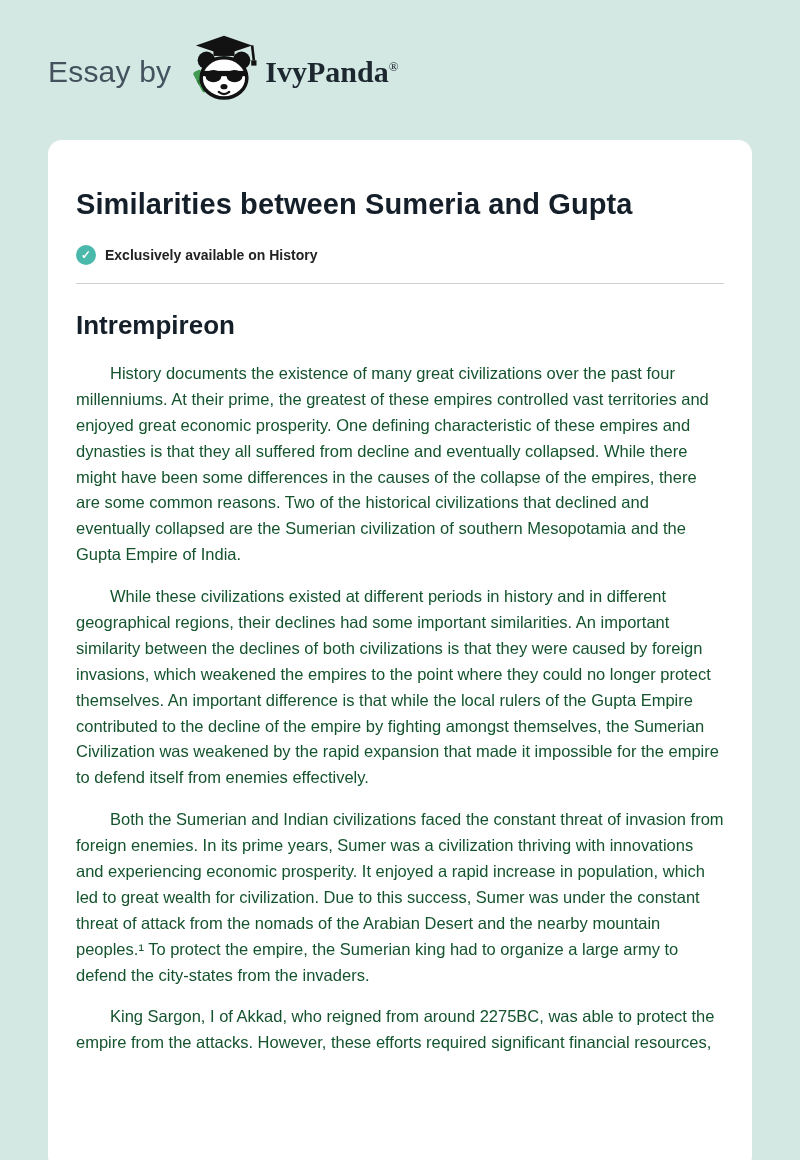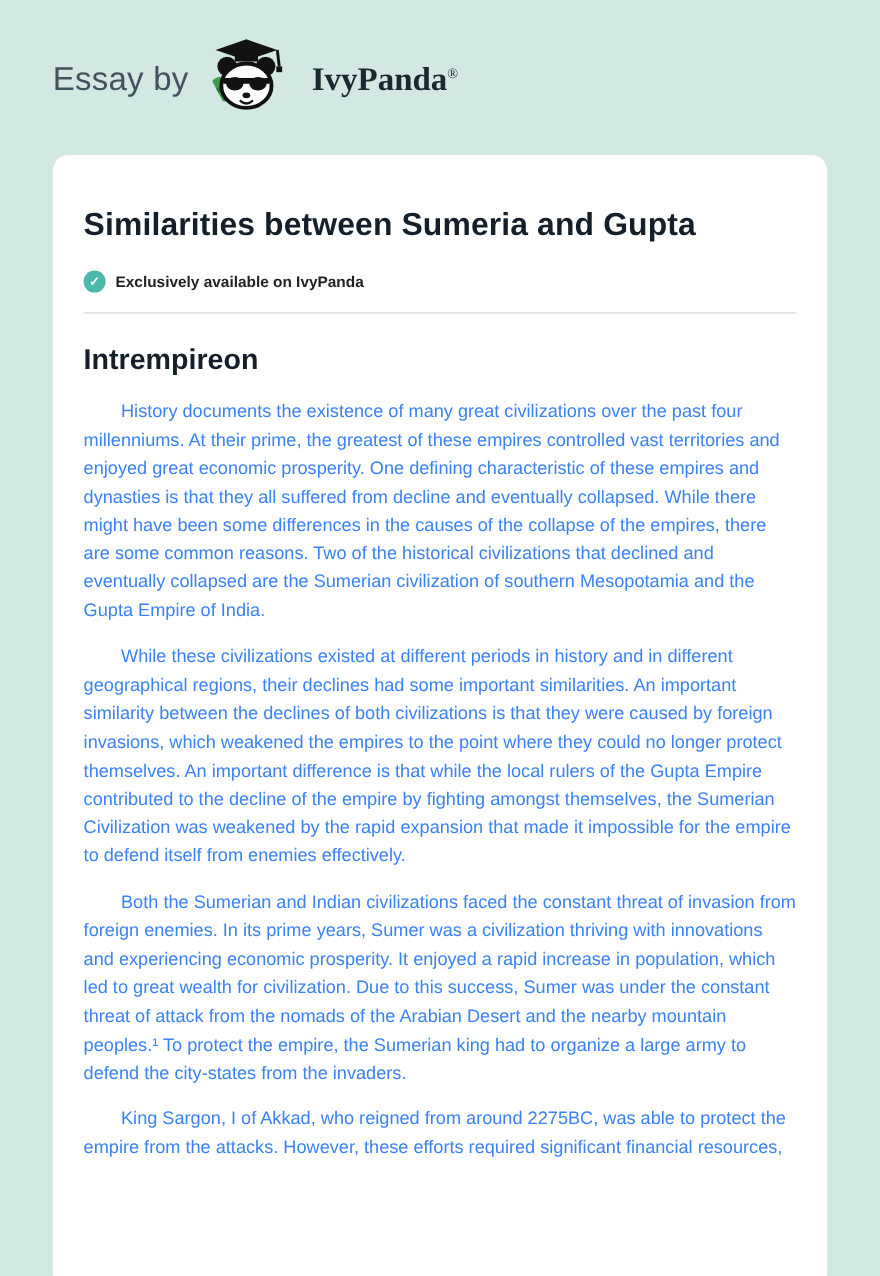--- a/index.html
+++ b/index.html
@@ -17,21 +17,21 @@
     align-items: center;
     padding: 34px 48px 26px 48px;
     gap: 16px;
   }
   .essay-by {
     font-size: 30px;
     font-weight: 400;
     color: #44525e;
     letter-spacing: 0.2px;
   }
-  .logo-wrap { display: flex; align-items: center; gap: 22px; }
+  .logo-wrap { display: flex; align-items: center; gap: 4px; }
   .brand {
     font-family: "Liberation Serif", serif;
     font-size: 30px;
     font-weight: 700;
     color: #1c2730;
   }
   .brand sup { font-size: 13px; font-weight: 400; vertical-align: super; }
 
   
   .card {
@@ -77,21 +77,21 @@
   .section-heading {
     font-size: 26px;
     font-weight: 700;
     color: #141f29;
     margin: 34px 0 20px 0;
   }
   .section-heading:first-of-type { margin-top: 6px; }
   .para {
     font-size: 16.5px;
     line-height: 1.57;
-    color: #3b82f6;
+    color: #14532d;
     text-indent: 34px;
     margin-bottom: 16px;
   }
 </style>
 </head>
 <body>
 
 <div class="page">
 
   <div class="header">
@@ -127,21 +127,21 @@
       <span class="brand"><span>IvyPanda</span><sup>®</sup></span>
     </div>
   </div>
 
   <div class="card">
 
     <h1 class="title">Similarities between Sumeria and Gupta</h1>
 
     <div class="badge-row">
       <span class="badge-icon">✓</span>
-      <span class="badge-label">Exclusively available on IvyPanda</span>
+      <span class="badge-label">Exclusively available on History</span>
     </div>
 
     <h2 class="section-heading">Intrempireon</h2>
     <p class="para">History documents the existence of many great civilizations over the past four millenniums. At their prime, the greatest of these empires controlled vast territories and enjoyed great economic prosperity. One defining characteristic of these empires and dynasties is that they all suffered from decline and eventually collapsed. While there might have been some differences in the causes of the collapse of the empires, there are some common reasons. Two of the historical civilizations that declined and eventually collapsed are the Sumerian civilization of southern Mesopotamia and the Gupta Empire of India.</p>
     <p class="para">While these civilizations existed at different periods in history and in different geographical regions, their declines had some important similarities. An important similarity between the declines of both civilizations is that they were caused by foreign invasions, which weakened the empires to the point where they could no longer protect themselves. An important difference is that while the local rulers of the Gupta Empire contributed to the decline of the empire by fighting amongst themselves, the Sumerian Civilization was weakened by the rapid expansion that made it impossible for the empire to defend itself from enemies effectively.</p>
 
     <p class="para">Both the Sumerian and Indian civilizations faced the constant threat of invasion from foreign enemies. In its prime years, Sumer was a civilization thriving with innovations and experiencing economic prosperity. It enjoyed a rapid increase in population, which led to great wealth for civilization. Due to this success, Sumer was under the constant threat of attack from the nomads of the Arabian Desert and the nearby mountain peoples.¹ To protect the empire, the Sumerian king had to organize a large army to defend the city-states from the invaders.</p>
     <p class="para">King Sargon, I of Akkad, who reigned from around 2275BC, was able to protect the empire from the attacks. However, these efforts required significant financial resources,</p>
 
   </div>

